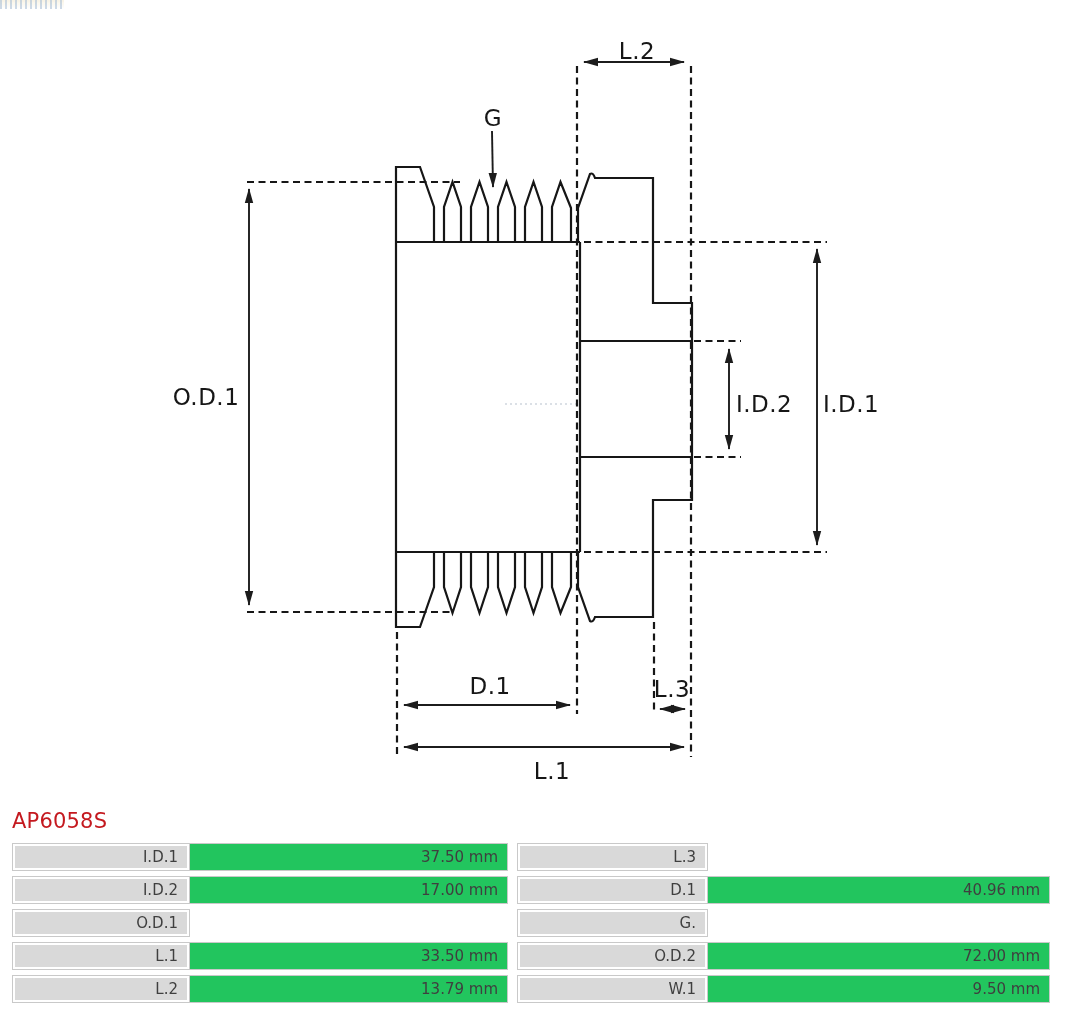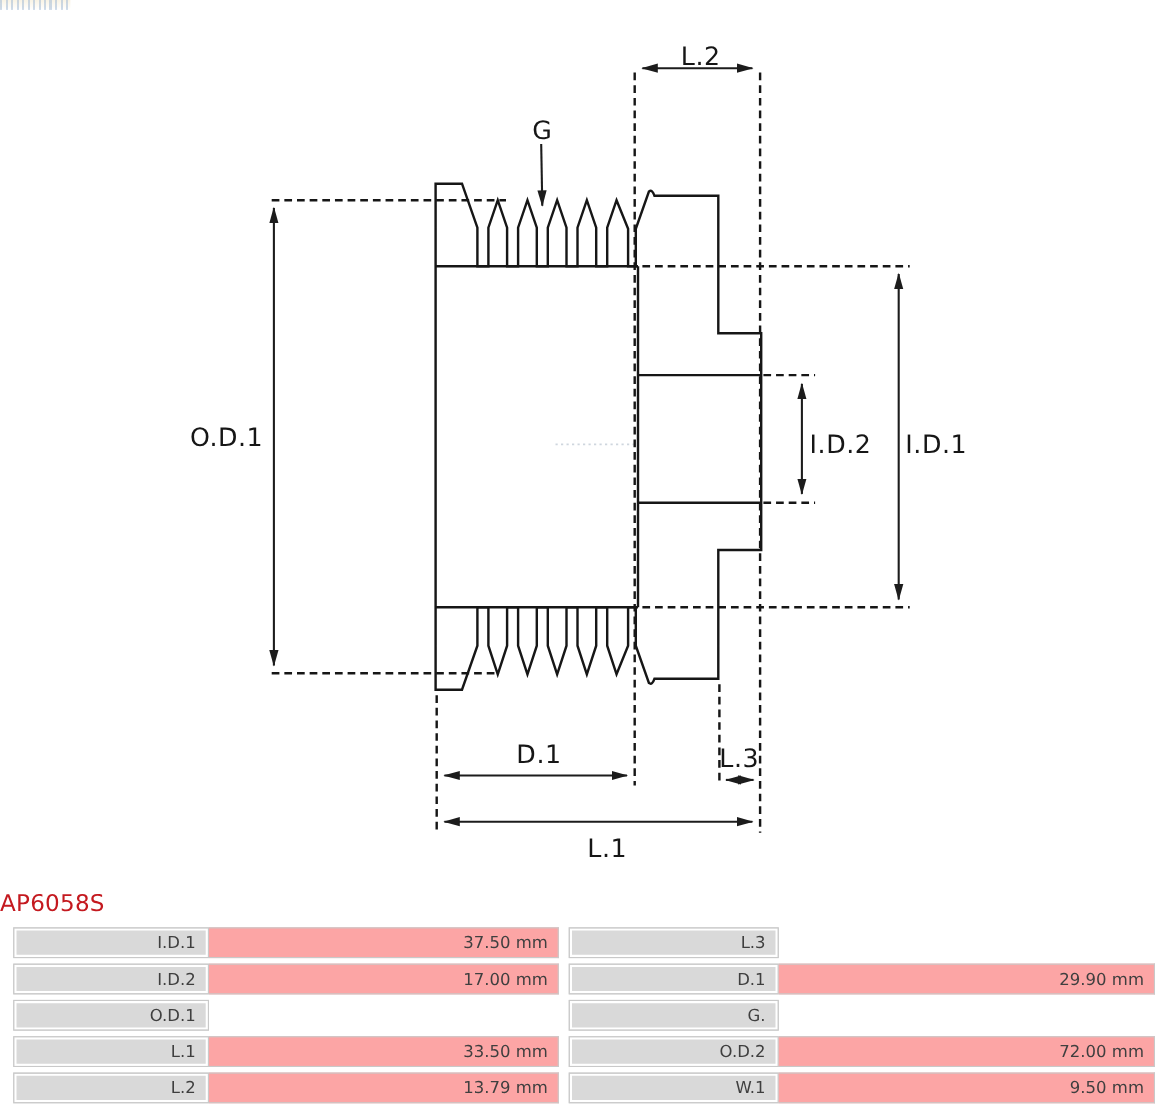--- a/index.html
+++ b/index.html
@@ -22,40 +22,40 @@
   }
   .diagram-svg .solid  { stroke:#161616; stroke-width:2.2; fill:none; }
   .diagram-svg .dash   { stroke:#161616; stroke-width:2.2; fill:none; stroke-dasharray:7 4.5; }
   .diagram-svg .arrow  { stroke:#1c1c1c; stroke-width:1.9; fill:none; }
   .diagram-svg .center { stroke:#c3ccd6; stroke-width:1.5; fill:none; stroke-dasharray:2 3; opacity:.8; }
   .diagram-svg text {
     font-family:"DejaVu Sans","Liberation Sans",sans-serif;
     font-size:23px; fill:#161616; letter-spacing:.5px;
   }
   .part-number {
-    position:absolute; left:0; top:809px;
+    position:absolute; left:12px; top:809px;
     font-size:21px; color:#c4191f; letter-spacing:.2px;
   }
   .tables { position:absolute; left:12px; top:843px; width:1038px; display:flex; }
   .spec-table { display:flex; flex-direction:column; }
   .spec-table.left  { width:496px; margin-right:9px; }
   .spec-table.right { width:533px; }
   .spec-row { display:flex; height:28px; margin-bottom:5px; }
   .spec-label, .spec-value {
     display:flex; align-items:center; justify-content:flex-end;
     border:1px solid #c9c9c9; font-size:15px; color:#3f3f3f;
     padding-right:9px; overflow:hidden;
   }
   .spec-label {
     background:#d9d9d9; box-shadow:inset 0 0 0 2px #ffffff;
     flex:0 0 auto; padding-right:11px;
   }
   .spec-table.left  .spec-label { width:178px; }
   .spec-table.right .spec-label { width:191px; }
-  .spec-value { background:#fca5a5; flex:1 1 auto; border-left:none; }
+  .spec-value { background:#22c55e; flex:1 1 auto; border-left:none; }
 </style>
 </head>
 <body>
 
 <div class="logo-fragment"></div>
 
 <svg class="diagram-svg" viewBox="0 0 1066 800">
   <defs>
     <marker id="ah" markerUnits="userSpaceOnUse" markerWidth="16" markerHeight="12" refX="14" refY="6" orient="auto-start-reverse">
       <polygon points="0,1.8 15,6 0,10.2" fill="#1c1c1c"></polygon>
@@ -139,21 +139,21 @@
       <div class="spec-label">L.2</div>
       <div class="spec-value">13.79 mm</div>
     </div>
   </div>
   <div class="spec-table right">
     <div class="spec-row">
       <div class="spec-label">L.3</div>
     </div>
     <div class="spec-row">
       <div class="spec-label">D.1</div>
-      <div class="spec-value">29.90 mm</div>
+      <div class="spec-value">40.96 mm</div>
     </div>
     <div class="spec-row">
       <div class="spec-label">G.</div>
     </div>
     <div class="spec-row">
       <div class="spec-label">O.D.2</div>
       <div class="spec-value">72.00 mm</div>
     </div>
     <div class="spec-row">
       <div class="spec-label">W.1</div>

